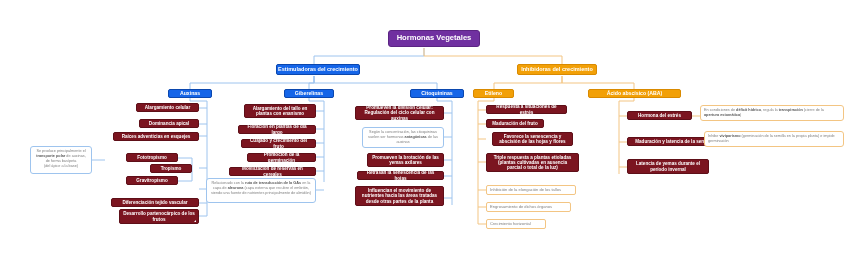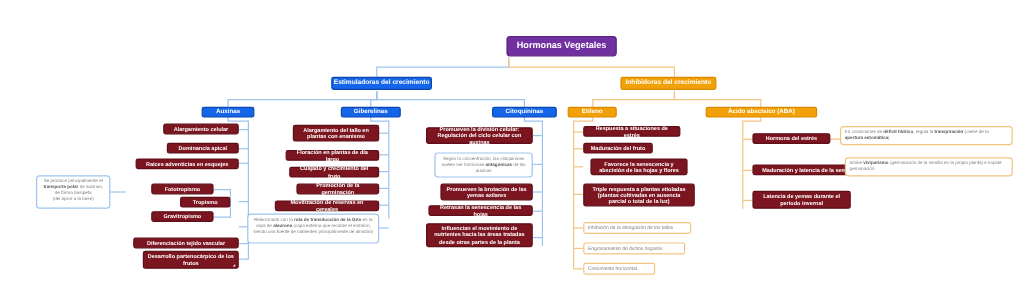--- a/index.html
+++ b/index.html
@@ -12,21 +12,21 @@
   svg.links{position:absolute;left:0;top:0;width:848px;height:254px;pointer-events:none;}
 
   .node{
     position:absolute;box-sizing:border-box;
     display:flex;align-items:center;justify-content:center;
     text-align:center;line-height:1.12;
     border-radius:2px;
   }
   .root{
     background:#7030A0;border:1px solid #5B2483;color:#ffffff;
-    font-size:7.6px;font-weight:bold;border-radius:3px;margin-left:34px;
+    font-size:7.6px;font-weight:bold;border-radius:3px;
   }
   .lvl2-blue{
     background:#1565E8;border:1px solid #0B47AE;color:#ffffff;
     font-size:5.5px;font-weight:bold;
   }
   .lvl2-orange{
     background:#F2A007;border:1px solid #D98A00;color:#ffffff;
     font-size:5.5px;font-weight:bold;
   }
   .lvl3-blue{

